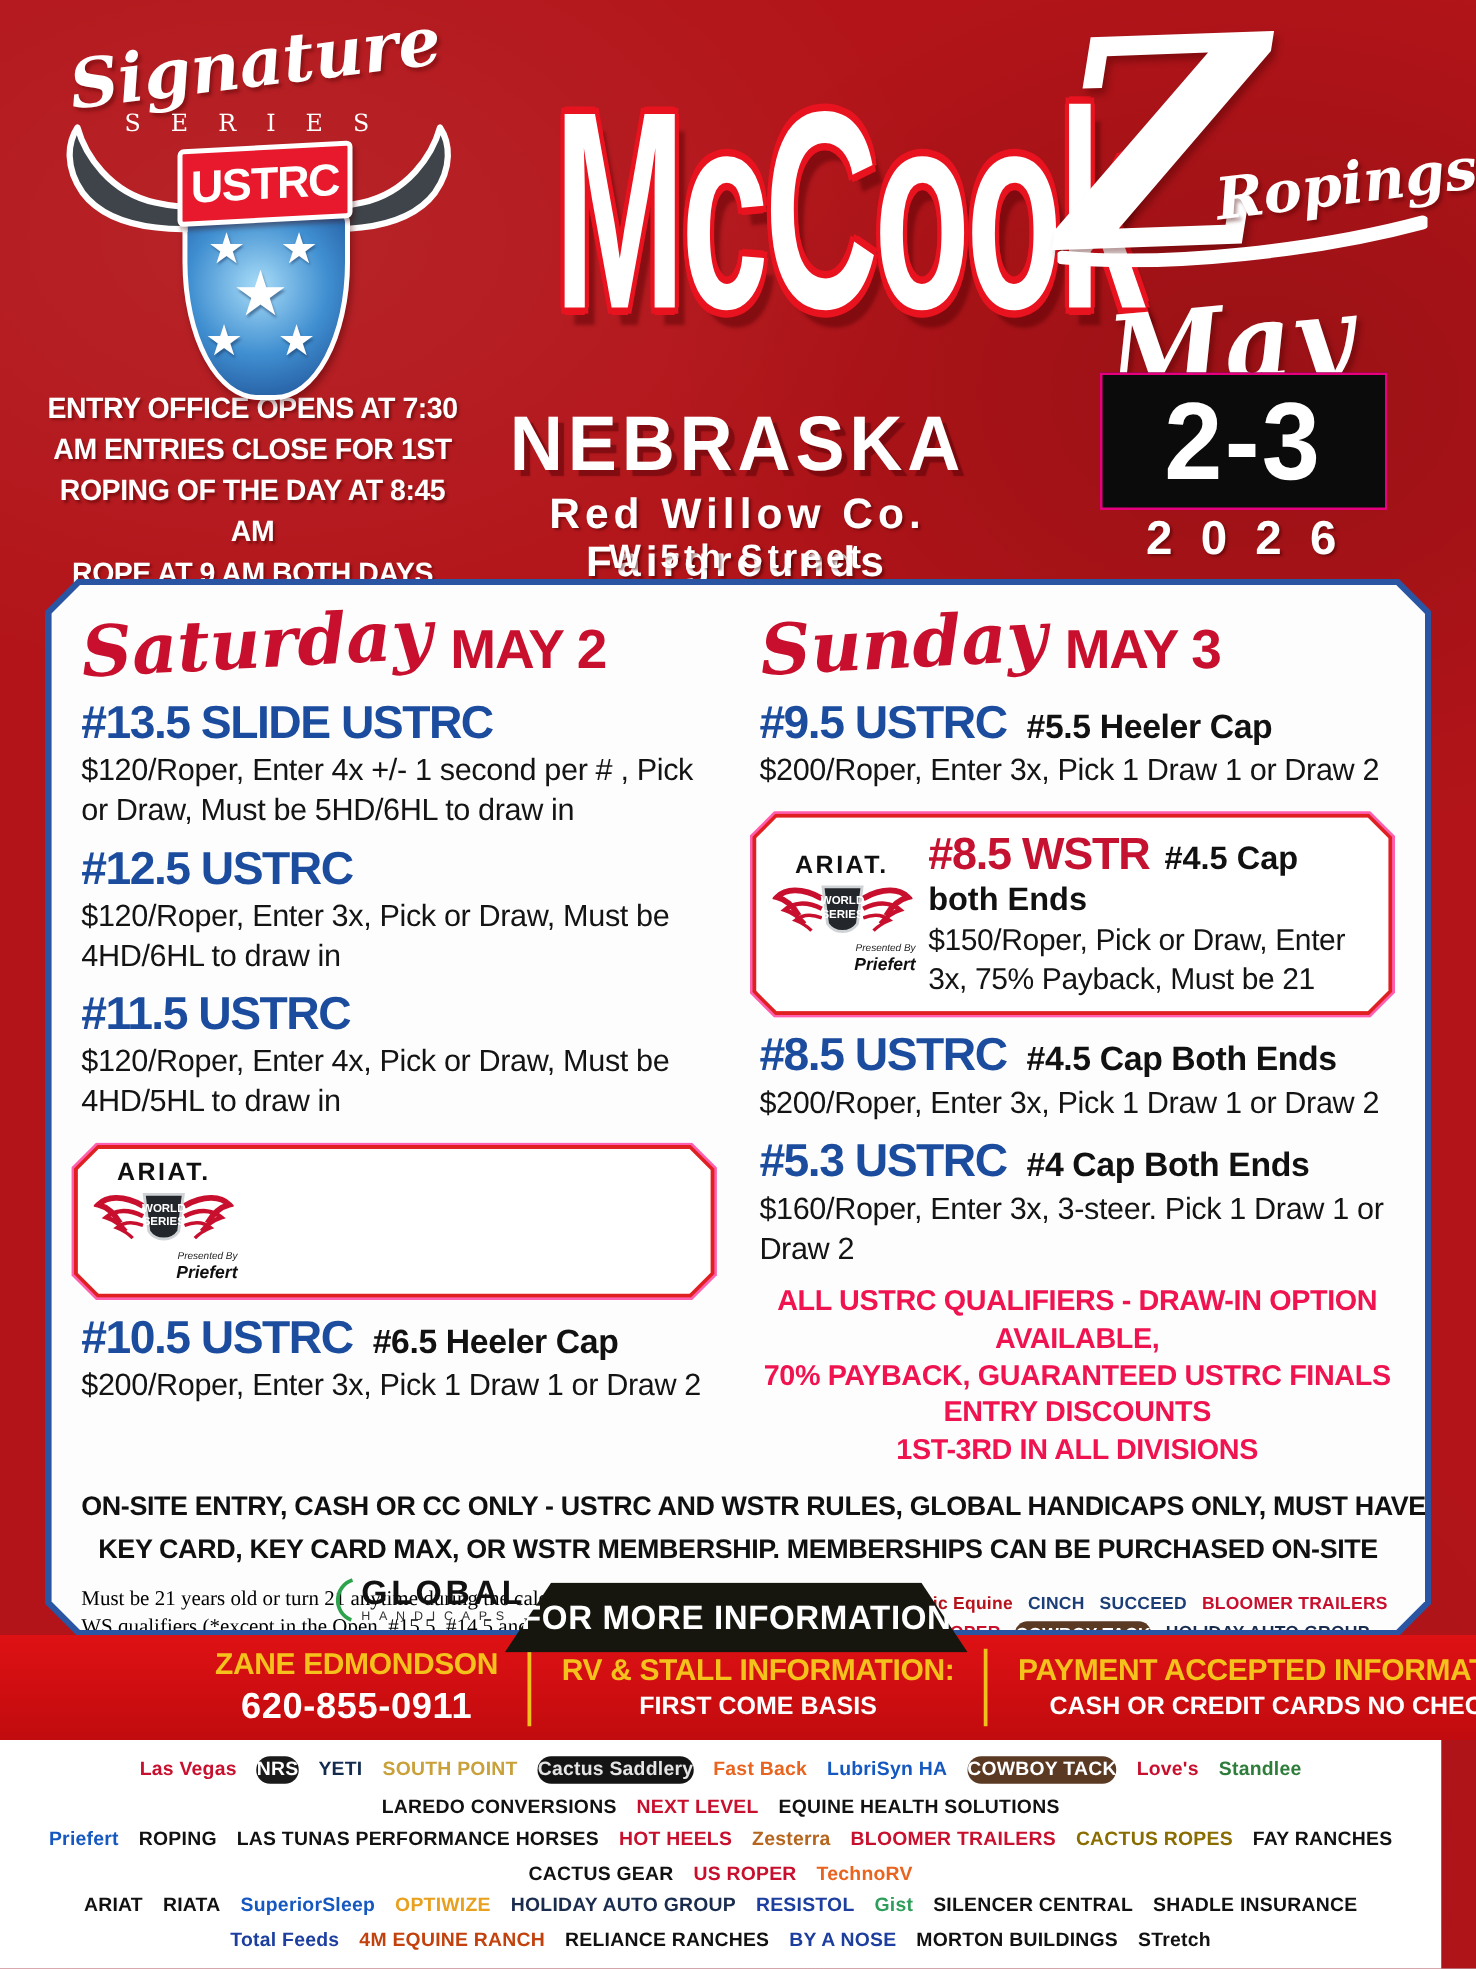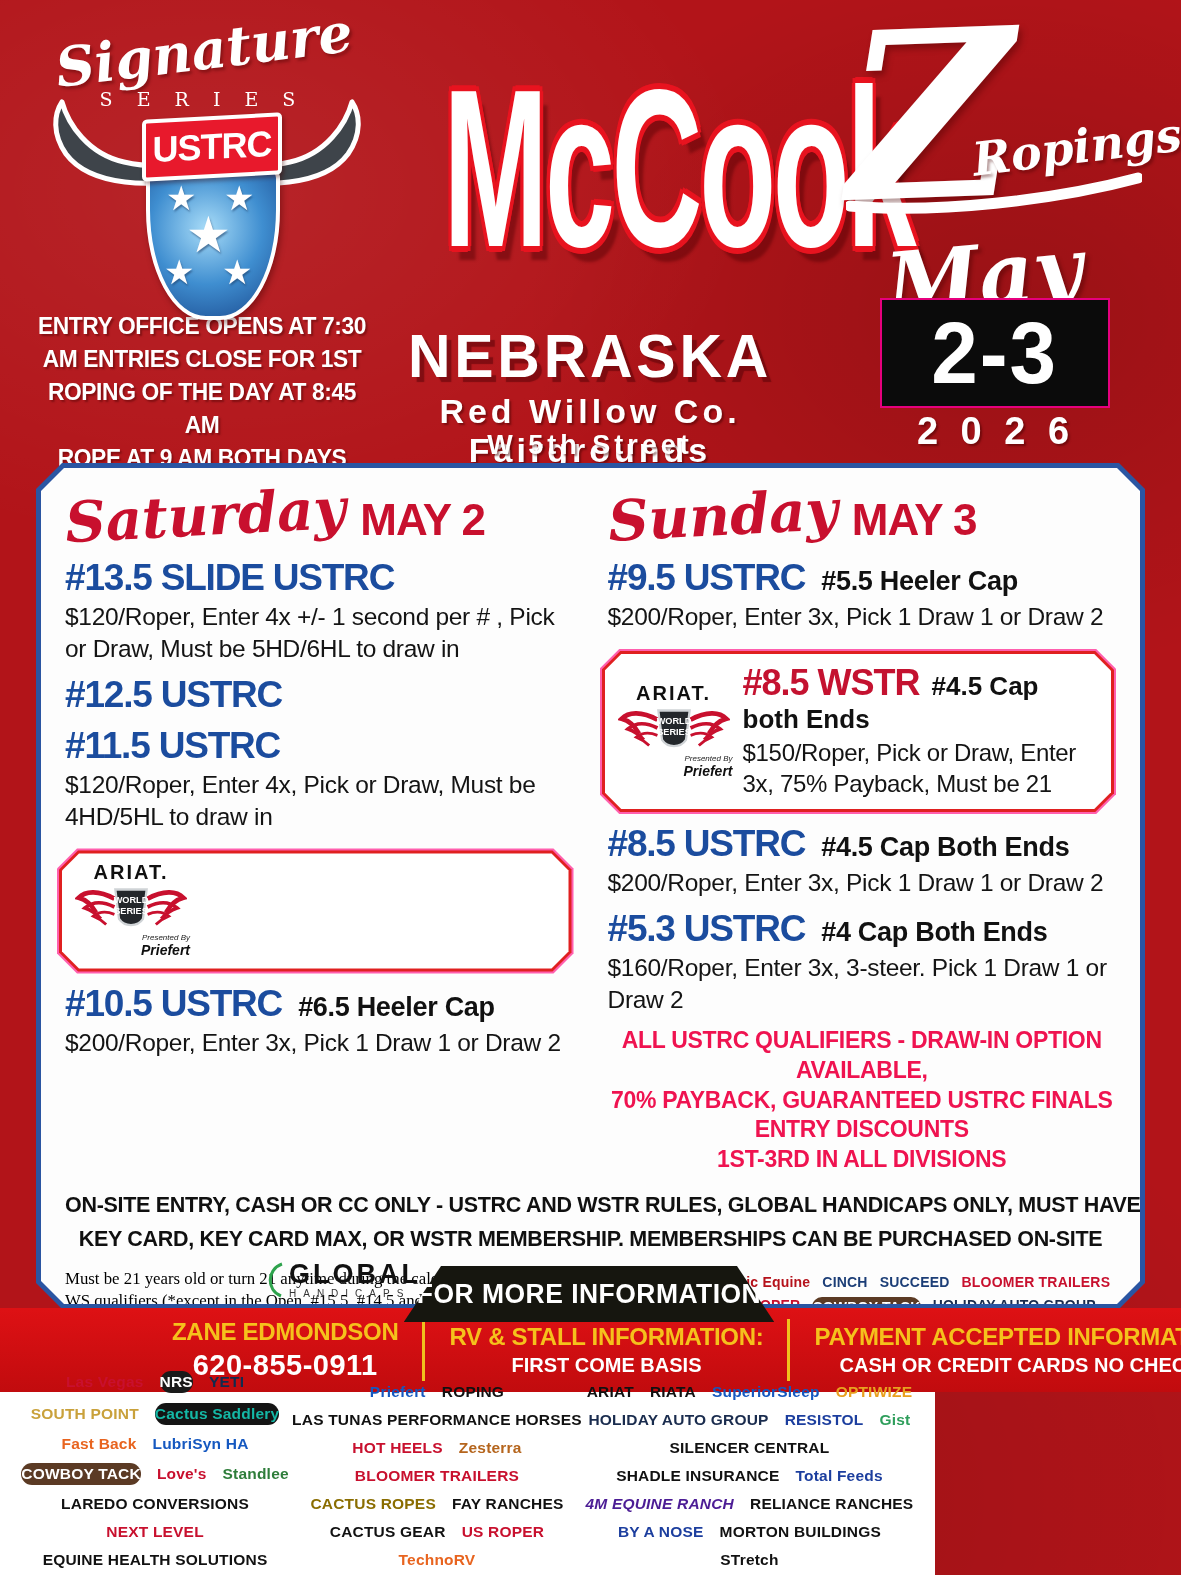--- a/index.html
+++ b/index.html
@@ -122,22 +122,22 @@
     display:flex;align-items:center;justify-content:center;color:#fff;font-size:27px;
     font-weight:800;letter-spacing:.5px;transform:scaleX(.98);}
   .red-band{left:0;top:1308px;width:1181px;height:84px;background:linear-gradient(180deg,#de1114,#c10b0e);
     display:flex;align-items:center;padding-left:148px;box-sizing:border-box;}
   .f-col{padding:4px 24px;text-align:center;}
   .f-col + .f-col{border-left:3px solid #f0c11d;}
   .f-head{font-size:24px;font-weight:800;color:#f5c11c;letter-spacing:-.3px;white-space:nowrap;}
   .f-val{font-size:20px;font-weight:700;color:#fff;margin-top:3px;white-space:nowrap;}
   .f-val.big{font-size:29px;font-weight:800;letter-spacing:.5px;}
 
-  .bottom-band{left:0;top:1392px;width:935px;height:183px;background:#fff;
-    display:flex;flex-direction:row;justify-content:space-evenly;padding:6px 18px;box-sizing:border-box;align-items:flex-end;}
+  .bottom-band{left:0;top:1392px;width:1153px;height:183px;background:#fff;
+    display:flex;flex-direction:column;justify-content:space-evenly;padding:6px 18px;box-sizing:border-box;align-items:flex-end;}
   .sp-row{display:flex;justify-content:center;align-items:center;gap:10px 16px;flex-wrap:wrap;}
   .sp{font-size:15.5px;font-weight:800;white-space:nowrap;letter-spacing:.2px;}
 </style>
 </head>
 <body>
 
 <div class="page">
 
   <div class="abs sig-logo">
     <div class="sig-script">Signature</div>
@@ -189,20 +189,21 @@
           <div class="day-head">
             <span class="day-script">Saturday</span>
             <span class="day-date">MAY 2</span>
           </div>
           <div class="event">
             <div><span class="ev-num">#13.5 SLIDE USTRC</span><span class="ev-cap"></span></div>
             <div class="ev-desc">$120/Roper, Enter 4x +/- 1 second per # , Pick or Draw, Must be 5HD/6HL to draw in</div>
           </div>
           <div class="event">
             <div><span class="ev-num">#12.5 USTRC</span><span class="ev-cap"></span></div>
+            <div class="ev-desc">$120/Roper, Enter 3x, Pick or Draw, Must be 4HD/6HL to draw in</div>
           </div>
           <div class="event">
             <div><span class="ev-num">#11.5 USTRC</span><span class="ev-cap"></span></div>
             <div class="ev-desc">$120/Roper, Enter 4x, Pick or Draw, Must be 4HD/5HL to draw in</div>
           </div>
 
           <div class="wstr-box">
             <div class="wstr-mid">
                 <div class="wstr-in">
               <div class="ws-badge">
@@ -343,21 +344,21 @@
       <div class="f-val">CASH OR CREDIT CARDS NO CHECKS</div>
     </div>
   </div>
 
   <div class="abs bottom-band">
     <div class="sp-row">
         <span class="sp" style="color: rgb(200, 16, 46);">Las Vegas</span>
         <span class="sp pill" style="color: rgb(255, 255, 255); background: rgb(26, 26, 26);">NRS</span>
         <span class="sp" style="color: rgb(18, 43, 79);">YETI</span>
         <span class="sp" style="color: rgb(201, 161, 59);">SOUTH POINT</span>
-        <span class="sp pill" style="color: #14b8a6; background: rgb(20, 20, 20);">Cactus Saddlery</span>
+        <span class="sp pill" style="color: #e5e5e5; background: rgb(20, 20, 20);">Cactus Saddlery</span>
         <span class="sp" style="color: rgb(232, 100, 31);">Fast Back</span>
         <span class="sp" style="color: rgb(21, 88, 192);">LubriSyn HA</span>
         <span class="sp pill" style="color: rgb(255, 255, 255); background: rgb(91, 58, 36);">COWBOY TACK</span>
         <span class="sp" style="color: rgb(200, 16, 46);">Love's</span>
         <span class="sp" style="color: rgb(46, 125, 58);">Standlee</span>
         <span class="sp" style="color: rgb(17, 17, 17);">LAREDO CONVERSIONS</span>
         <span class="sp" style="color: rgb(200, 16, 46);">NEXT LEVEL</span>
         <span class="sp" style="color: rgb(17, 17, 17);">EQUINE HEALTH SOLUTIONS</span>
       </div>
     <div class="sp-row">
@@ -377,21 +378,21 @@
         <span class="sp" style="color: rgb(17, 17, 17);">ARIAT</span>
         <span class="sp" style="color: rgb(17, 17, 17);">RIATA</span>
         <span class="sp" style="color: rgb(21, 88, 192);">SuperiorSleep</span>
         <span class="sp" style="color: rgb(232, 160, 31);">OPTIWIZE</span>
         <span class="sp" style="color: rgb(26, 44, 78);">HOLIDAY AUTO GROUP</span>
         <span class="sp" style="color: rgb(28, 62, 158);">RESISTOL</span>
         <span class="sp" style="color: rgb(46, 158, 91);">Gist</span>
         <span class="sp" style="color: rgb(17, 17, 17);">SILENCER CENTRAL</span>
         <span class="sp" style="color: rgb(17, 17, 17);">SHADLE INSURANCE</span>
         <span class="sp" style="color: rgb(28, 62, 158);">Total Feeds</span>
-        <span class="sp" style="color: #4c1d95; font-style: italic;">4M EQUINE RANCH</span>
+        <span class="sp" style="color: #c2410c;">4M EQUINE RANCH</span>
         <span class="sp" style="color: rgb(17, 17, 17);">RELIANCE RANCHES</span>
         <span class="sp" style="color: rgb(28, 62, 158);">BY A NOSE</span>
         <span class="sp" style="color: rgb(17, 17, 17);">MORTON BUILDINGS</span>
         <span class="sp" style="color: rgb(17, 17, 17);">STretch</span>
       </div>
   </div>
 
 </div>
 
 </body></html>

